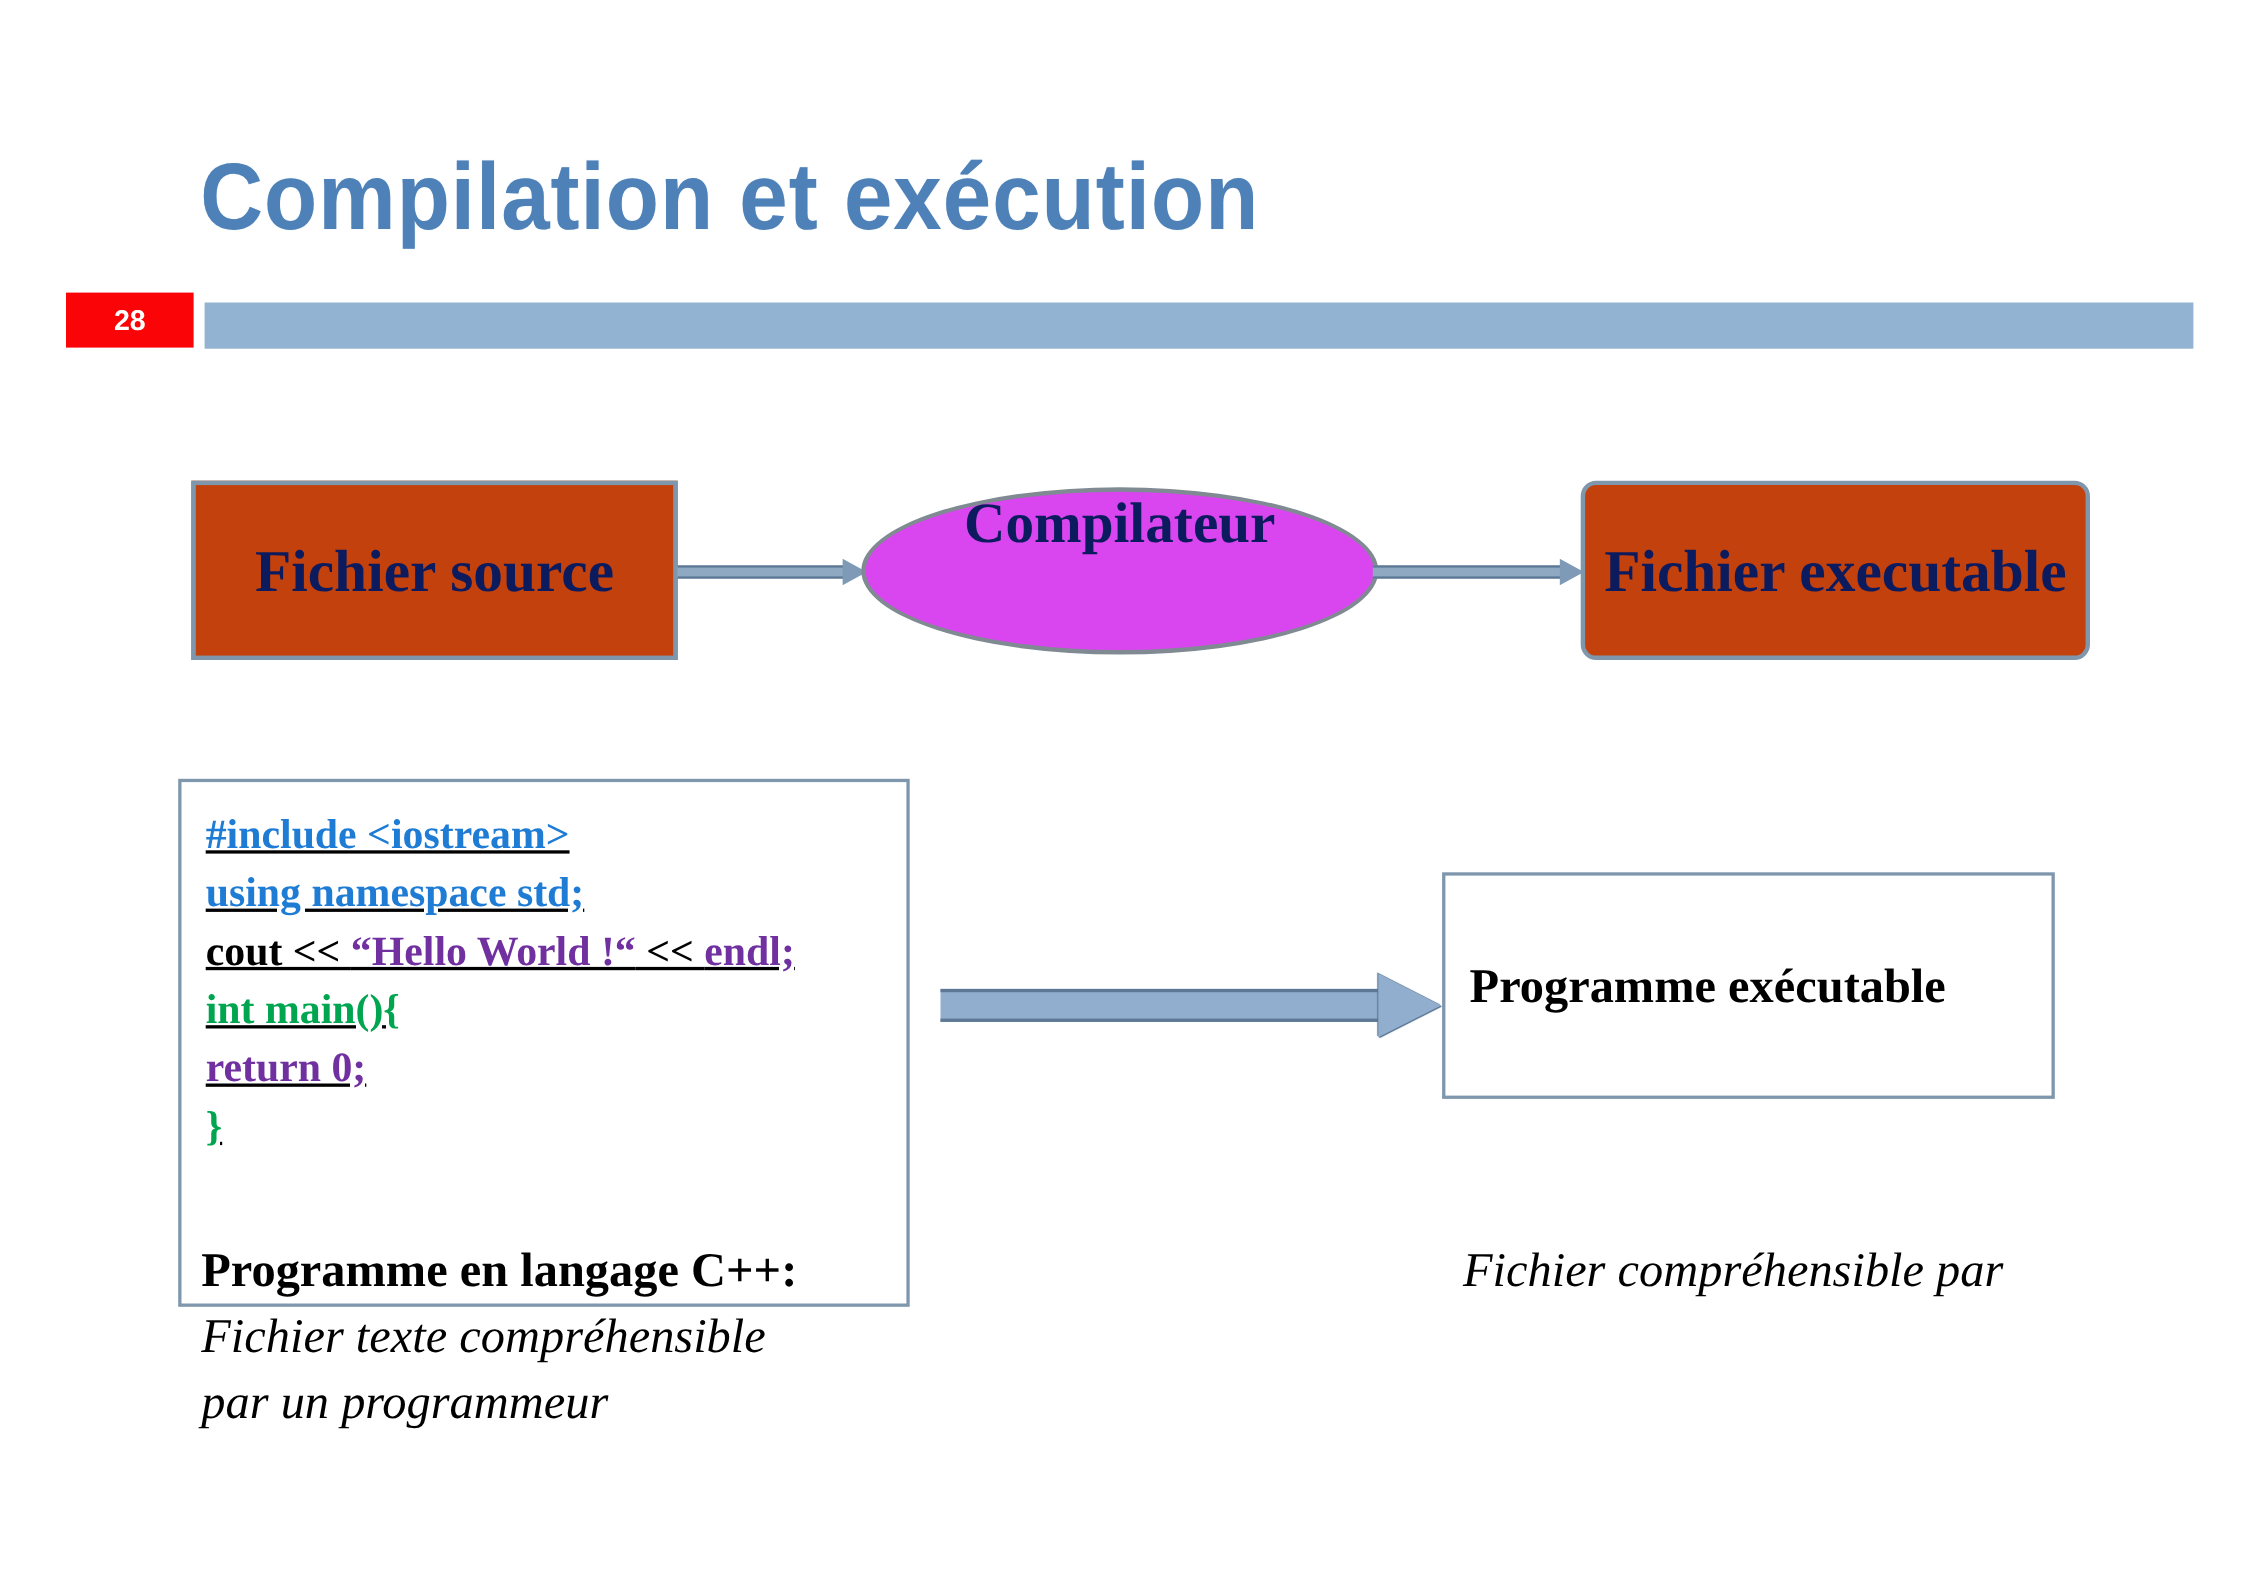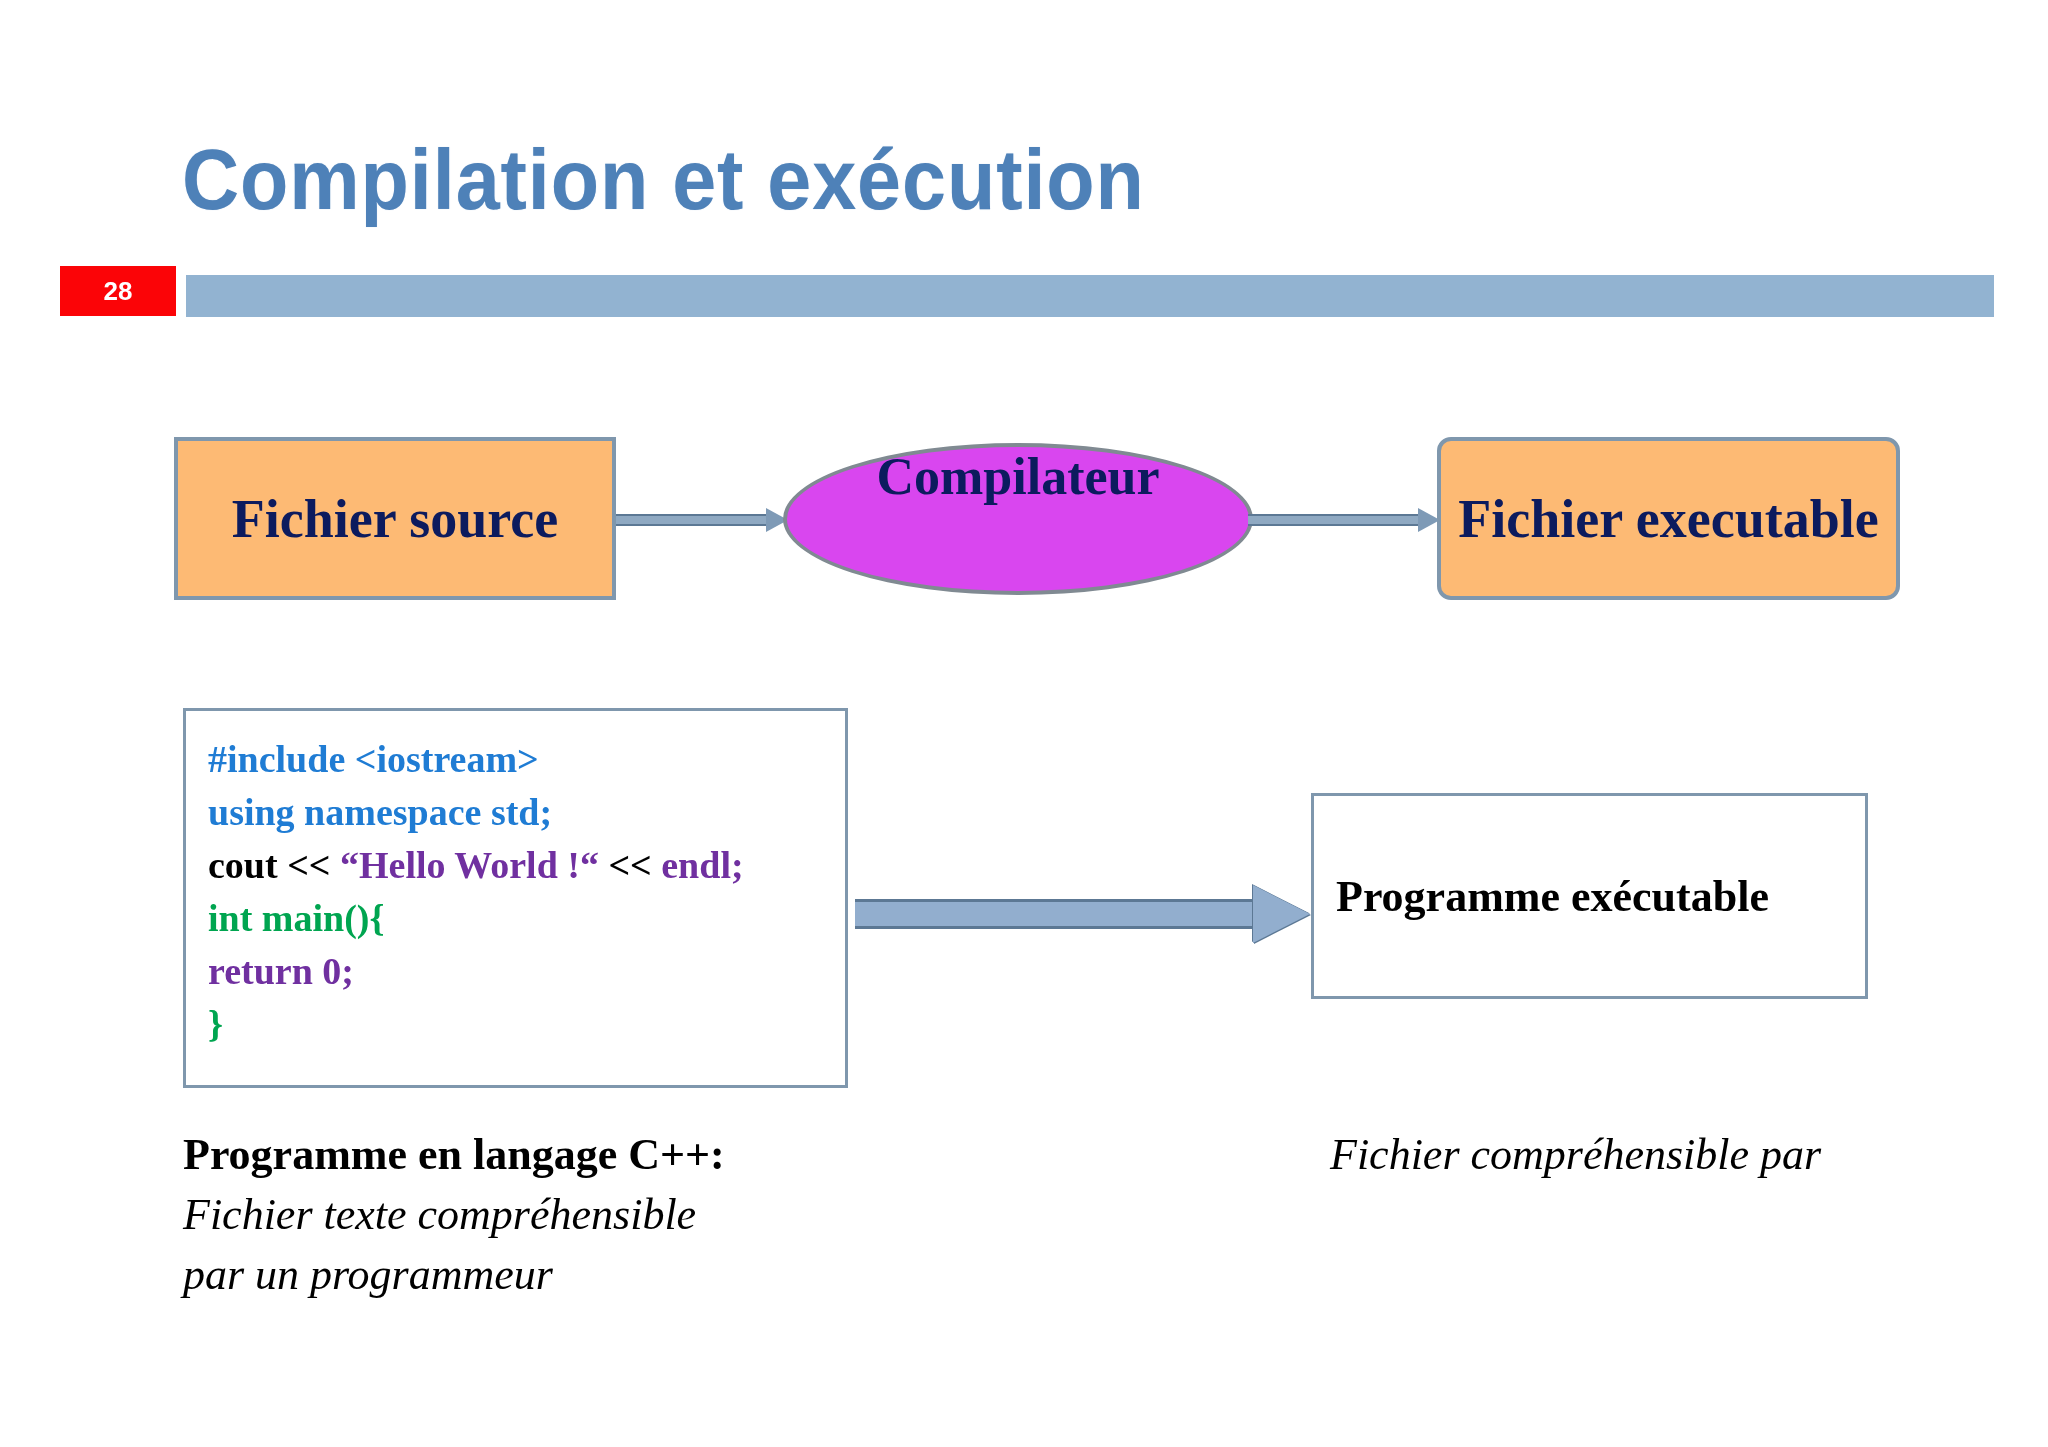--- a/index.html
+++ b/index.html
@@ -56,21 +56,21 @@
     font-size: 26px;
     display: flex;
     align-items: center;
     justify-content: center;
     box-sizing: border-box;
   }
 
   
   .flow-box {
     position: absolute;
-    background: #fdba74;
+    background: #c2410c;
     border: 4px solid #7F97AD;
     box-sizing: border-box;
     display: flex;
     align-items: center;
     justify-content: center;
     color: #0C1B5E;
     font-weight: bold;
     font-family: "Liberation Serif", "DejaVu Serif", serif;
     font-size: 54px;
   }
@@ -144,28 +144,29 @@
   #arrow-compiler-to-exec {
     left: 1248px;
     top: 508px;
     width: 192px;
   }
   #arrow-compiler-to-exec .shaft { width: 172px; }
 
   
   #code-box {
     position: absolute;
-    left: 183px;
+    left: 162px;
     top: 708px;
     width: 665px;
-    height: 380px;
+    height: 480px;
     border: 3px solid #7F97AD;
     background: #ffffff;
     box-sizing: border-box;
     padding: 22px 0 0 22px;
+    text-decoration: underline;
   }
   .code-line {
     font-family: "Liberation Serif", "DejaVu Serif", serif;
     font-weight: bold;
     font-size: 38px;
     line-height: 53px;
     white-space: nowrap;
   }
 
   

